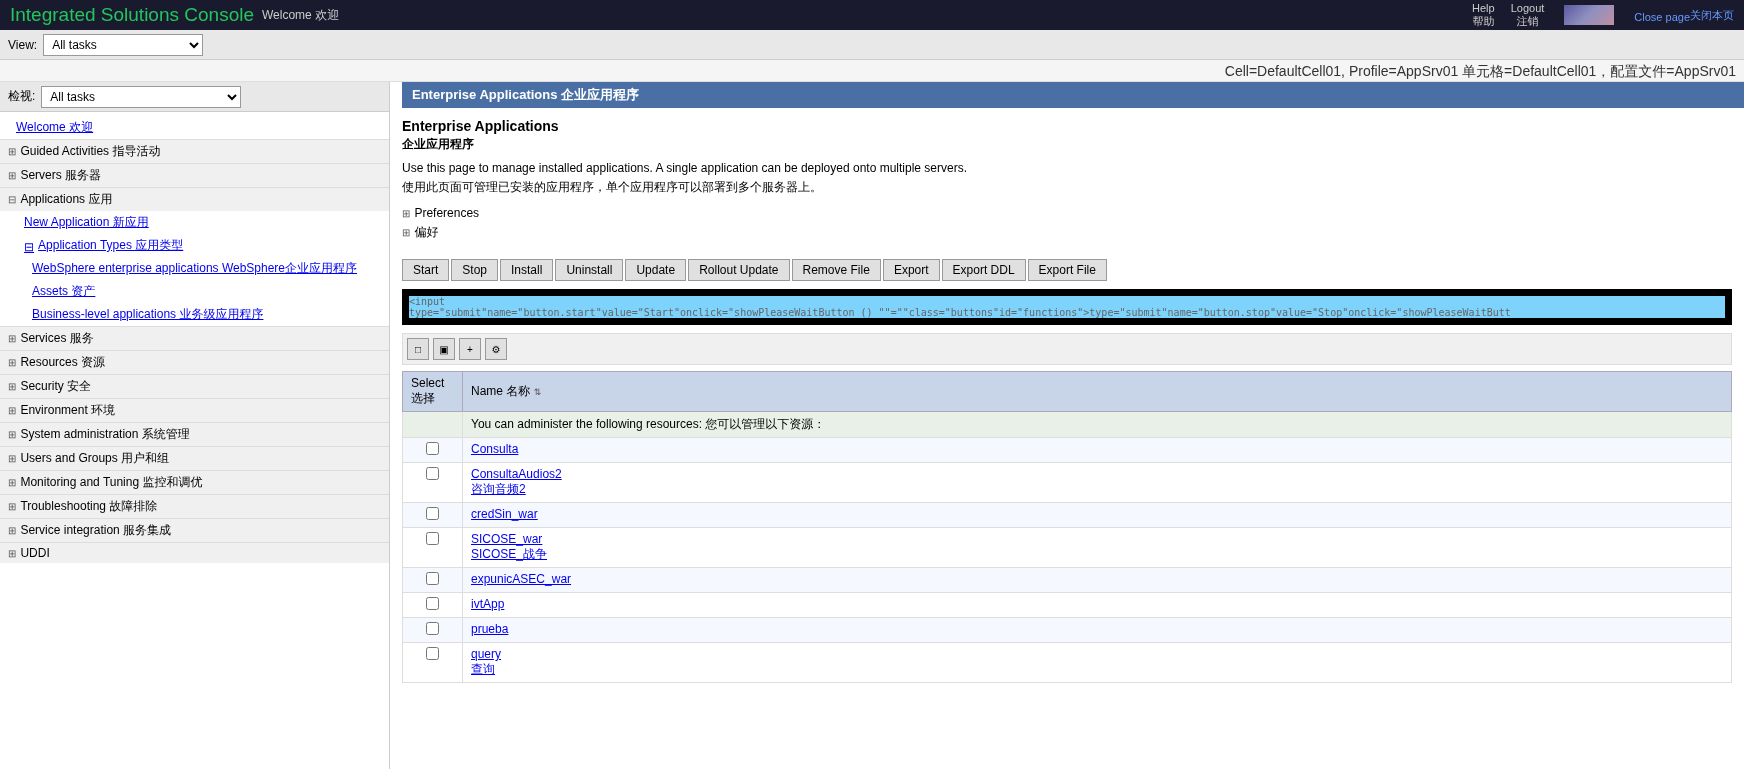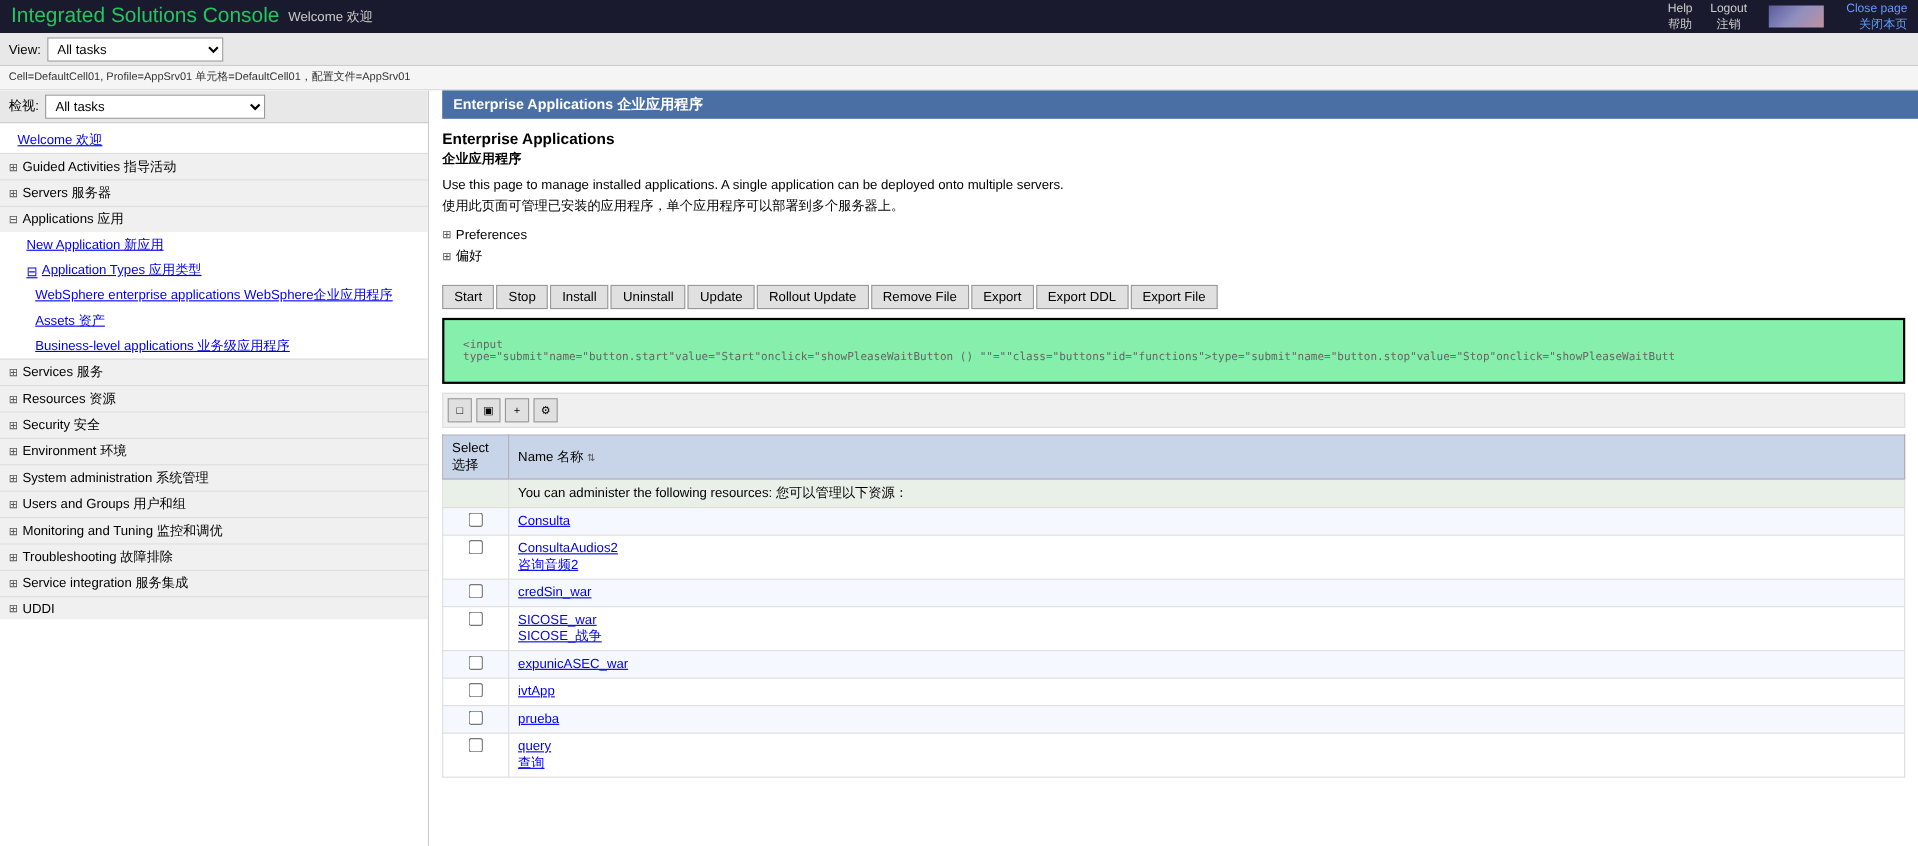--- a/index.html
+++ b/index.html
@@ -75,23 +75,24 @@
       border: 1px solid #999;
       background: #fff;
       width: 160px;
     }
 
     
     .cell-info-bar {
       background: #f5f5f5;
       border-bottom: 1px solid #ddd;
       padding: 3px 8px;
-      font-size: 10px;
+      font-size: 14px;
       color: #333;
       height: 22px;
+      text-align: right;
     }
 
     
     .main-layout {
       display: flex;
       height: calc(769px - 30px - 30px - 22px);
     }
 
     
     .sidebar {
@@ -181,23 +182,23 @@
       background: #e0e0e0;
       border: 1px solid #999;
       cursor: pointer;
       color: #000;
     }
 
     
     .input-display {
       font-size: 10px;
       color: #666;
-      background: #86efac;
-      border: 2px solid #000000;
-      padding: 17px;
+      background: #7dd3fc;
+      border: 7px solid #000000;
+      padding: 0;
       margin-bottom: 8px;
       font-family: monospace;
       white-space: pre-wrap;
       word-break: break-all;
     }
 
     
     .table-toolbar {
       display: flex;
       gap: 4px;
@@ -261,21 +262,21 @@
       <div class="top-header-link">
         <span>Help</span>
         <span>帮助</span>
       </div>
       <div class="top-header-link">
         <span>Logout</span>
         <span>注销</span>
       </div>
     </div>
     <span class="ibm-logo"></span>
-    <div style="display:flex;flex-direction:column;align-items:flex-end;">
+    <div style="display:flex;flex-direction:row;align-items:flex-end;">
       <span class="close-page-link">Close page</span>
       <span class="close-page-link">关闭本页</span>
     </div>
   </div>
 </div>
 
 <div class="view-bar">
   <span class="view-label">View:</span>
   <select class="view-select">
     <option>All tasks</option>

